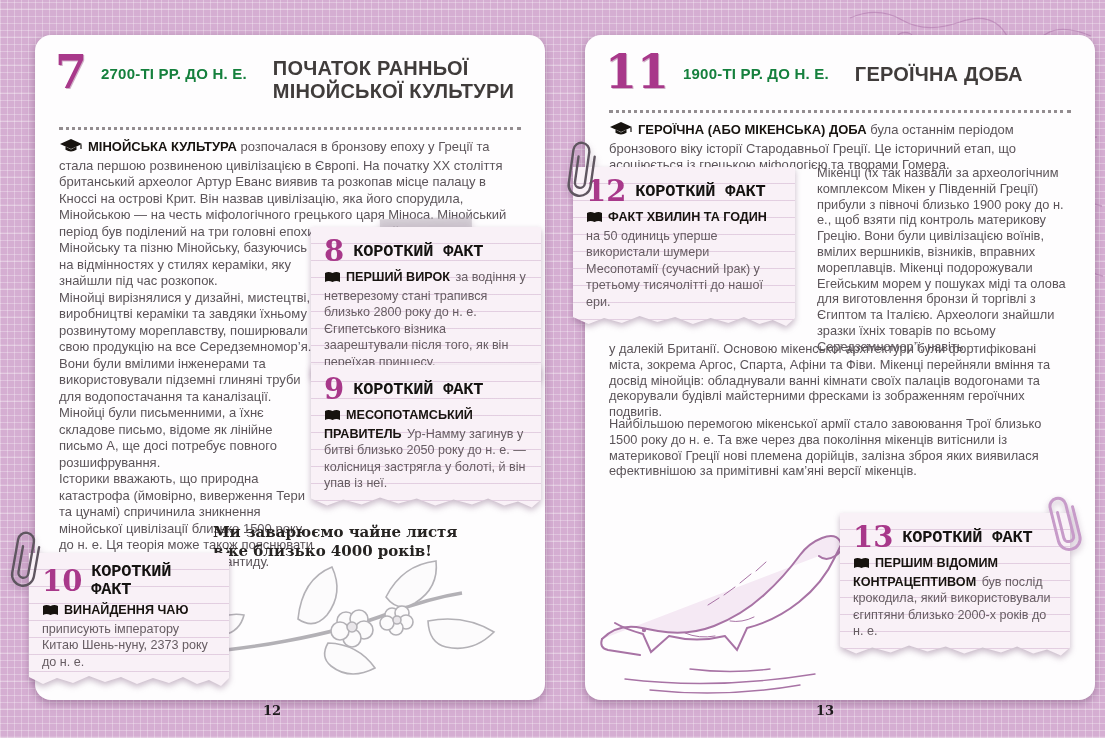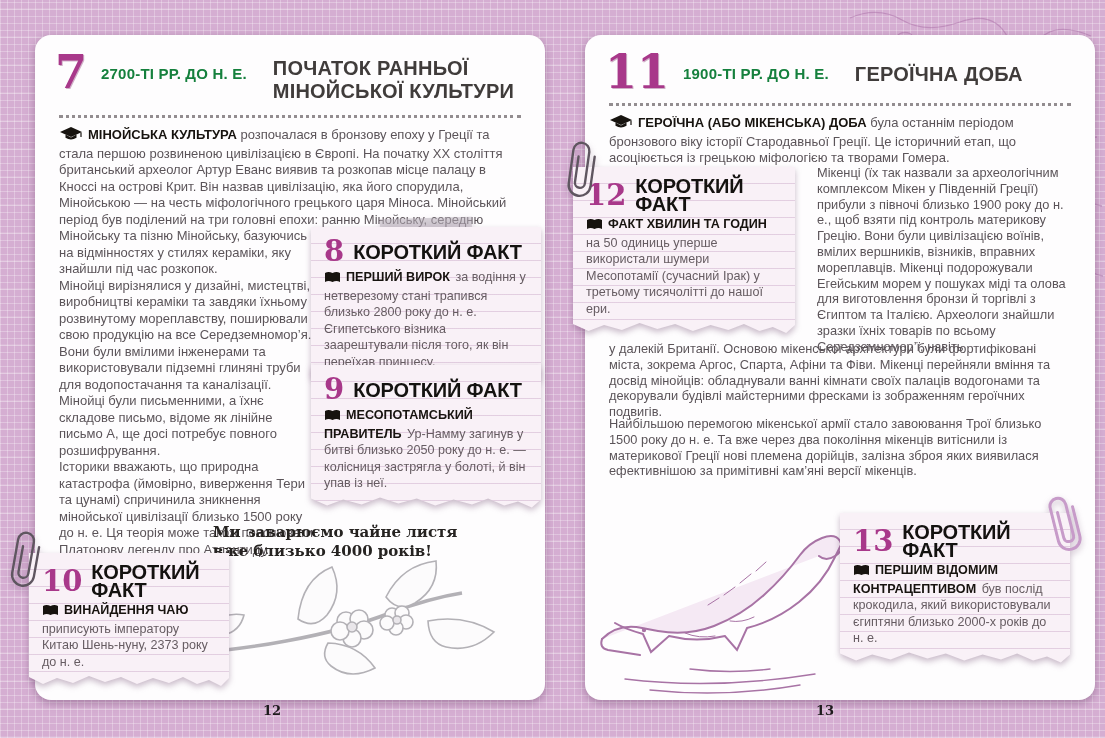--- a/index.html
+++ b/index.html
@@ -14,35 +14,35 @@
   .map-corner{position:absolute;top:0;right:0;z-index:0;opacity:.75;}
   .page{position:absolute;top:35px;width:510px;height:665px;background:#fefdfe;
     border-radius:16px;box-shadow:0 3px 8px rgba(86,44,84,.38);z-index:1;padding:0;}
   #page-left{left:35px;}
   #page-right{left:585px;}
   .page-inner{position:relative;width:100%;height:100%;}
   .entry-header{display:flex;align-items:flex-start;padding:14px 24px 0 20px;}
   .entry-number{font-family:"DejaVu Serif",serif;font-weight:bold;font-size:46px;line-height:46px;
     color:#a8388a;margin-right:14px;text-shadow:1px 1px 0 rgba(120,30,95,.35);}
   .entry-date{font-size:15px;font-weight:bold;color:#15803d;margin-top:16px;letter-spacing:.2px;white-space:nowrap;}
-  .entry-title{font-size:20px;line-height:23px;font-weight:bold;color:#403c3b;margin:8px 0 4px 26px;letter-spacing:.2px;}
+  .entry-title{font-size:20px;line-height:23px;font-weight:bold;color:#403c3b;margin:8px 0 16px 26px;letter-spacing:.2px;}
   .dotted{border-top:3px dotted #938d90;margin:8px 24px 0 24px;}
   .body-text{font-size:13px;line-height:16.5px;color:#5b5459;}
   .intro{margin:9px 24px 0 24px;}
   .lead{font-weight:bold;color:#17130f;}
   .narrow{width:258px;margin:0 0 0 24px;}
   .para-gap{}
   .note{position:absolute;filter:drop-shadow(0 3px 3px rgba(96,57,96,.35));}
   .note-paper{background-color:#f9f1f7;
     background-image:repeating-linear-gradient(to bottom, transparent 0 16px, rgba(190,150,188,.38) 16px 17px);
     padding:10px 13px 16px 13px;
     clip-path:polygon(0 0,100% 0,100% calc(100% - 8px),96% 100%,90% calc(100% - 6px),84% calc(100% - 2px),77% calc(100% - 9px),70% calc(100% - 3px),62% calc(100% - 8px),54% calc(100% - 2px),46% calc(100% - 9px),38% calc(100% - 4px),30% calc(100% - 10px),22% calc(100% - 3px),14% calc(100% - 8px),7% calc(100% - 2px),0 calc(100% - 9px));}
   .note-head{display:flex;align-items:center;gap:9px;margin-bottom:3px;}
   .note-number{font-family:"DejaVu Serif",serif;font-weight:bold;font-size:29px;line-height:29px;color:#a8388a;}
-  .note-heading{font-size:20px;font-weight:bold;color:#141210;letter-spacing:-.2px;line-height:18px;}
+  .note-heading{font-size:17px;font-weight:bold;color:#141210;letter-spacing:-.2px;line-height:18px;font-family:Liberation Mono, monospace;}
   .note-text{font-size:12.6px;line-height:16.5px;color:#665c62;margin:0;}
   .note-text .lead{margin-right:2px;}
   .icon-svg{display:inline-block;vertical-align:-2px;margin-right:5px;}
   .tape{position:absolute;top:-9px;left:50%;width:92px;height:20px;
     transform:translateX(-50%) rotate(-1.5deg);background:rgba(186,178,188,.55);}
   .clip{position:absolute;z-index:3;}
   .caption{position:absolute;font-family:"DejaVu Serif",serif;font-weight:bold;
     font-size:15px;line-height:19px;color:#262321;}
   .page-number{position:absolute;top:703px;width:510px;text-align:center;z-index:1;
     font-family:"DejaVu Serif",serif;font-weight:bold;font-size:13px;color:#1d1a1c;}

